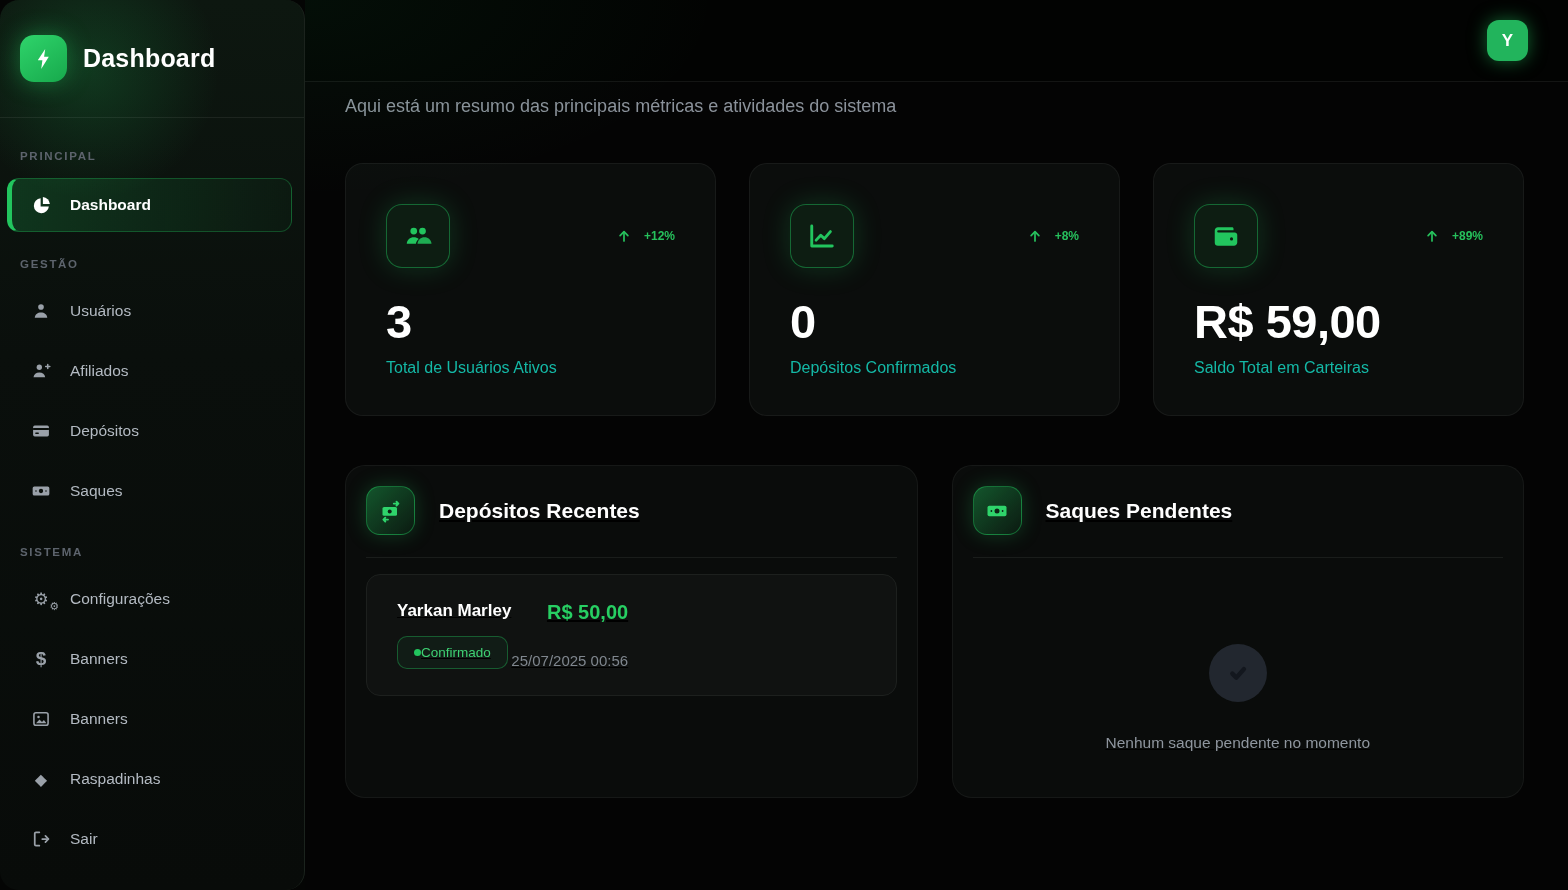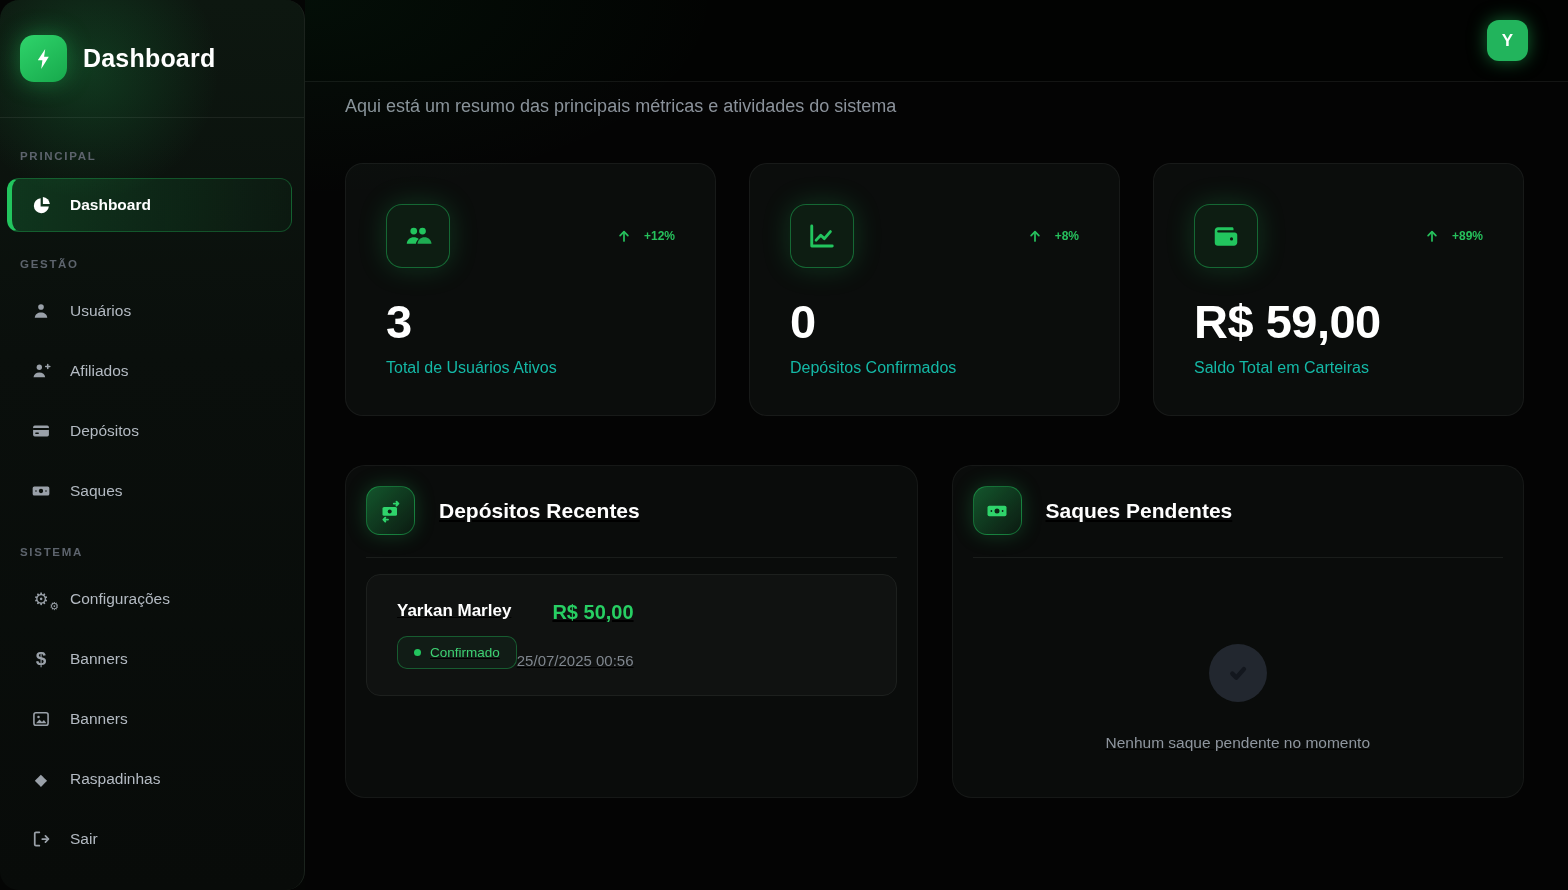--- a/index.html
+++ b/index.html
@@ -116,21 +116,21 @@
   .panel-divider { border:none; border-top:1px solid #1a1d1b; margin-top:22px; }
 
   .deposit-item {
     margin-top:16px; background:#101211; border:1px solid #1d201e; border-radius:14px;
     padding:26px 30px; display:flex; cursor:pointer;
   }
   .d-left { display:flex; flex-direction:column; align-items:flex-start; }
   .d-right { display:flex; flex-direction:column; align-items:flex-end;gap:10px; }
   .d-name { font-size:17px; font-weight:700; color:#fff; }
   .badge {
-    margin-top:15px; display:inline-flex; align-items:center; gap:9px;
+    margin-top:15px; display:inline-flex; align-items:center; gap:0;
     padding:8px 16px; border-radius:10px;
     border:1px solid rgba(34,197,94,.38); background:rgba(34,197,94,.06);
     color:#3ed173; font-size:13.5px;
   }
   .badge-dot { width:7px; height:7px; border-radius:50%; background:#22c55e; }
   .d-amount { font-size:20px; font-weight:800; color:#27cf63; }
   .d-date { margin-top:18px; font-size:15px; color:#7f868e; }
 
   .empty { display:flex; flex-direction:column; align-items:center; padding-top:86px; }
   .empty-circle {

